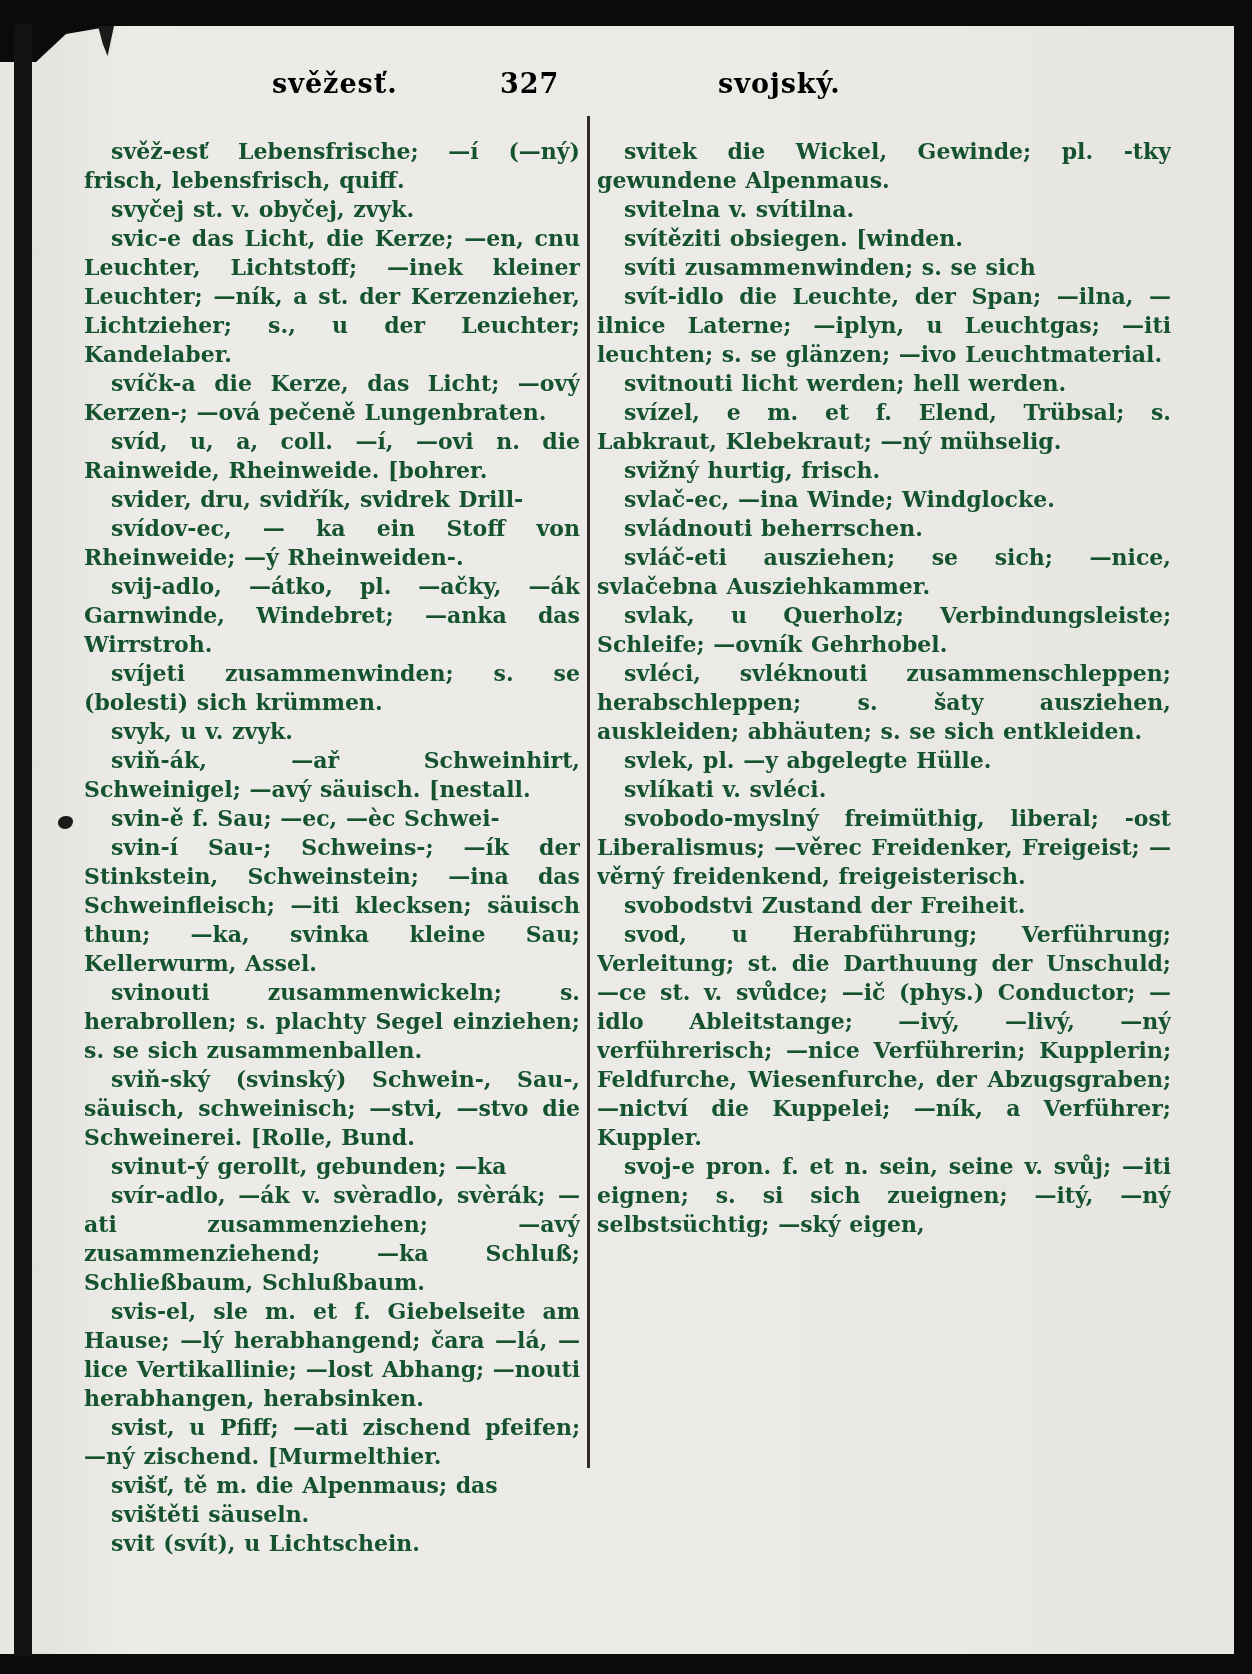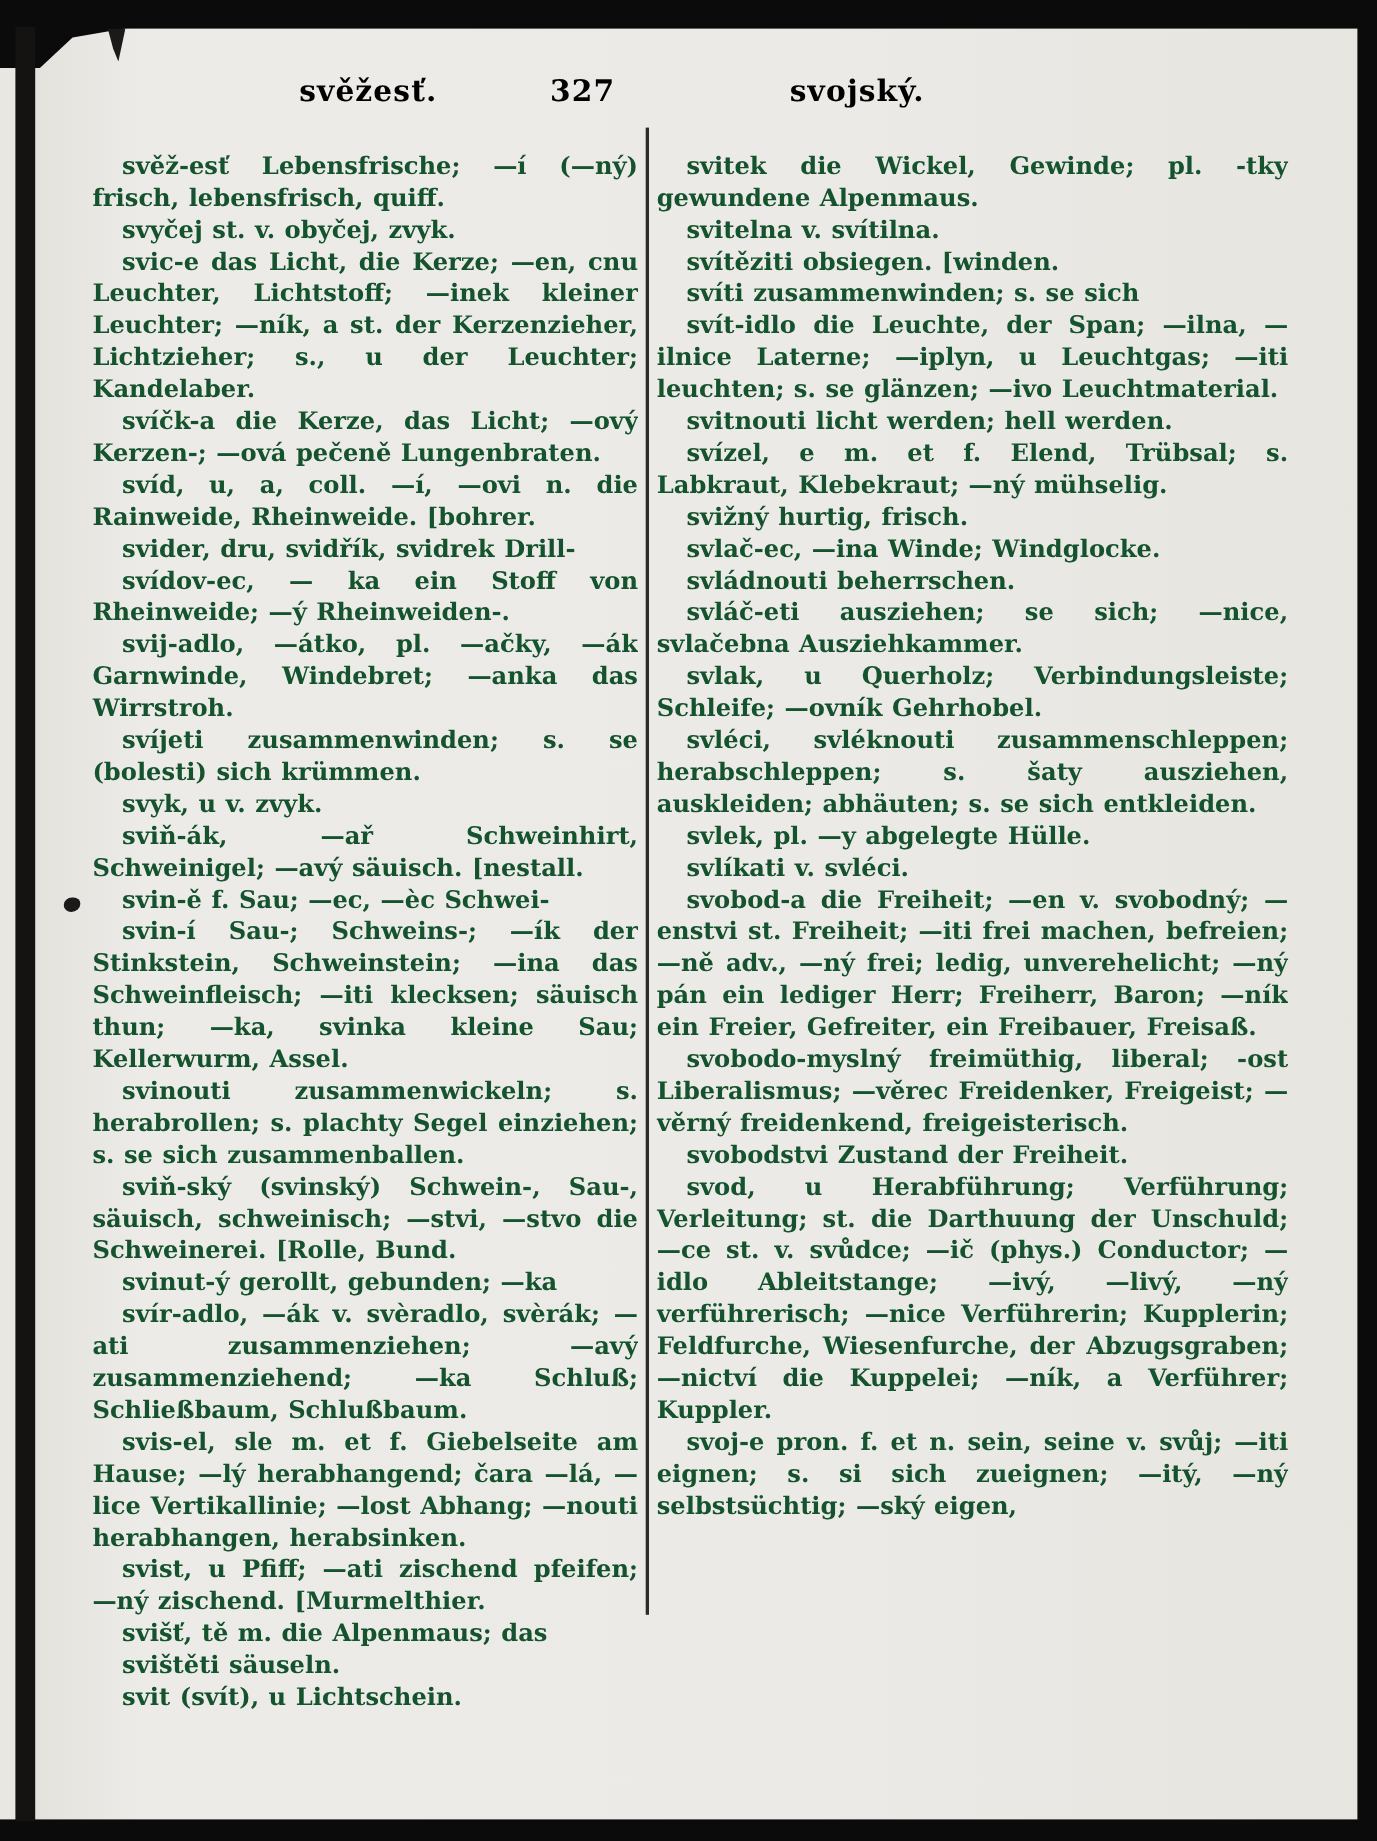--- a/index.html
+++ b/index.html
@@ -101,20 +101,19 @@
       <p class="entry">svitnouti licht werden; hell werden.</p>
       <p class="entry">svízel, e m. et f. Elend, Trübsal; s. Labkraut, Klebekraut; —ný mühselig.</p>
       <p class="entry">svižný hurtig, frisch.</p>
       <p class="entry">svlač-ec, —ina Winde; Windglocke.</p>
       <p class="entry">svládnouti beherrschen.</p>
       <p class="entry">svláč-eti ausziehen; se sich; —nice, svlačebna Ausziehkammer.</p>
       <p class="entry">svlak, u Querholz; Verbindungsleiste; Schleife; —ovník Gehrhobel.</p>
       <p class="entry">svléci, svléknouti zusammenschleppen; herabschleppen; s. šaty ausziehen, auskleiden; abhäuten; s. se sich entkleiden.</p>
       <p class="entry">svlek, pl. —y abgelegte Hülle.</p>
       <p class="entry">svlíkati v. svléci.</p>
-      <p class="entry">svobod-a die Freiheit; —en v. svobodný; —enstvi st. Freiheit; —iti frei machen, befreien; —ně adv., —ný frei; ledig, unverehelicht; —ný pán ein lediger Herr; Freiherr, Baron; —ník ein Freier, Gefreiter, ein Freibauer, Freisaß.</p>
       <p class="entry">svobodo-myslný freimüthig, liberal; -ost Liberalismus; —věrec Freidenker, Freigeist; —věrný freidenkend, freigeisterisch.</p>
       <p class="entry">svobodstvi Zustand der Freiheit.</p>
       <p class="entry">svod, u Herabführung; Verführung; Verleitung; st. die Darthuung der Unschuld; —ce st. v. svůdce; —ič (phys.) Conductor; —idlo Ableitstange; —ivý, —livý, —ný verführerisch; —nice Verführerin; Kupplerin; Feldfurche, Wiesenfurche, der Abzugsgraben; —nictví die Kuppelei; —ník, a Verführer; Kuppler.</p>
       <p class="entry">svoj-e pron. f. et n. sein, seine v. svůj; —iti eignen; s. si sich zueignen; —itý, —ný selbstsüchtig; —ský eigen,</p>
     </div>
 
 </div>
 
 </body></html>

